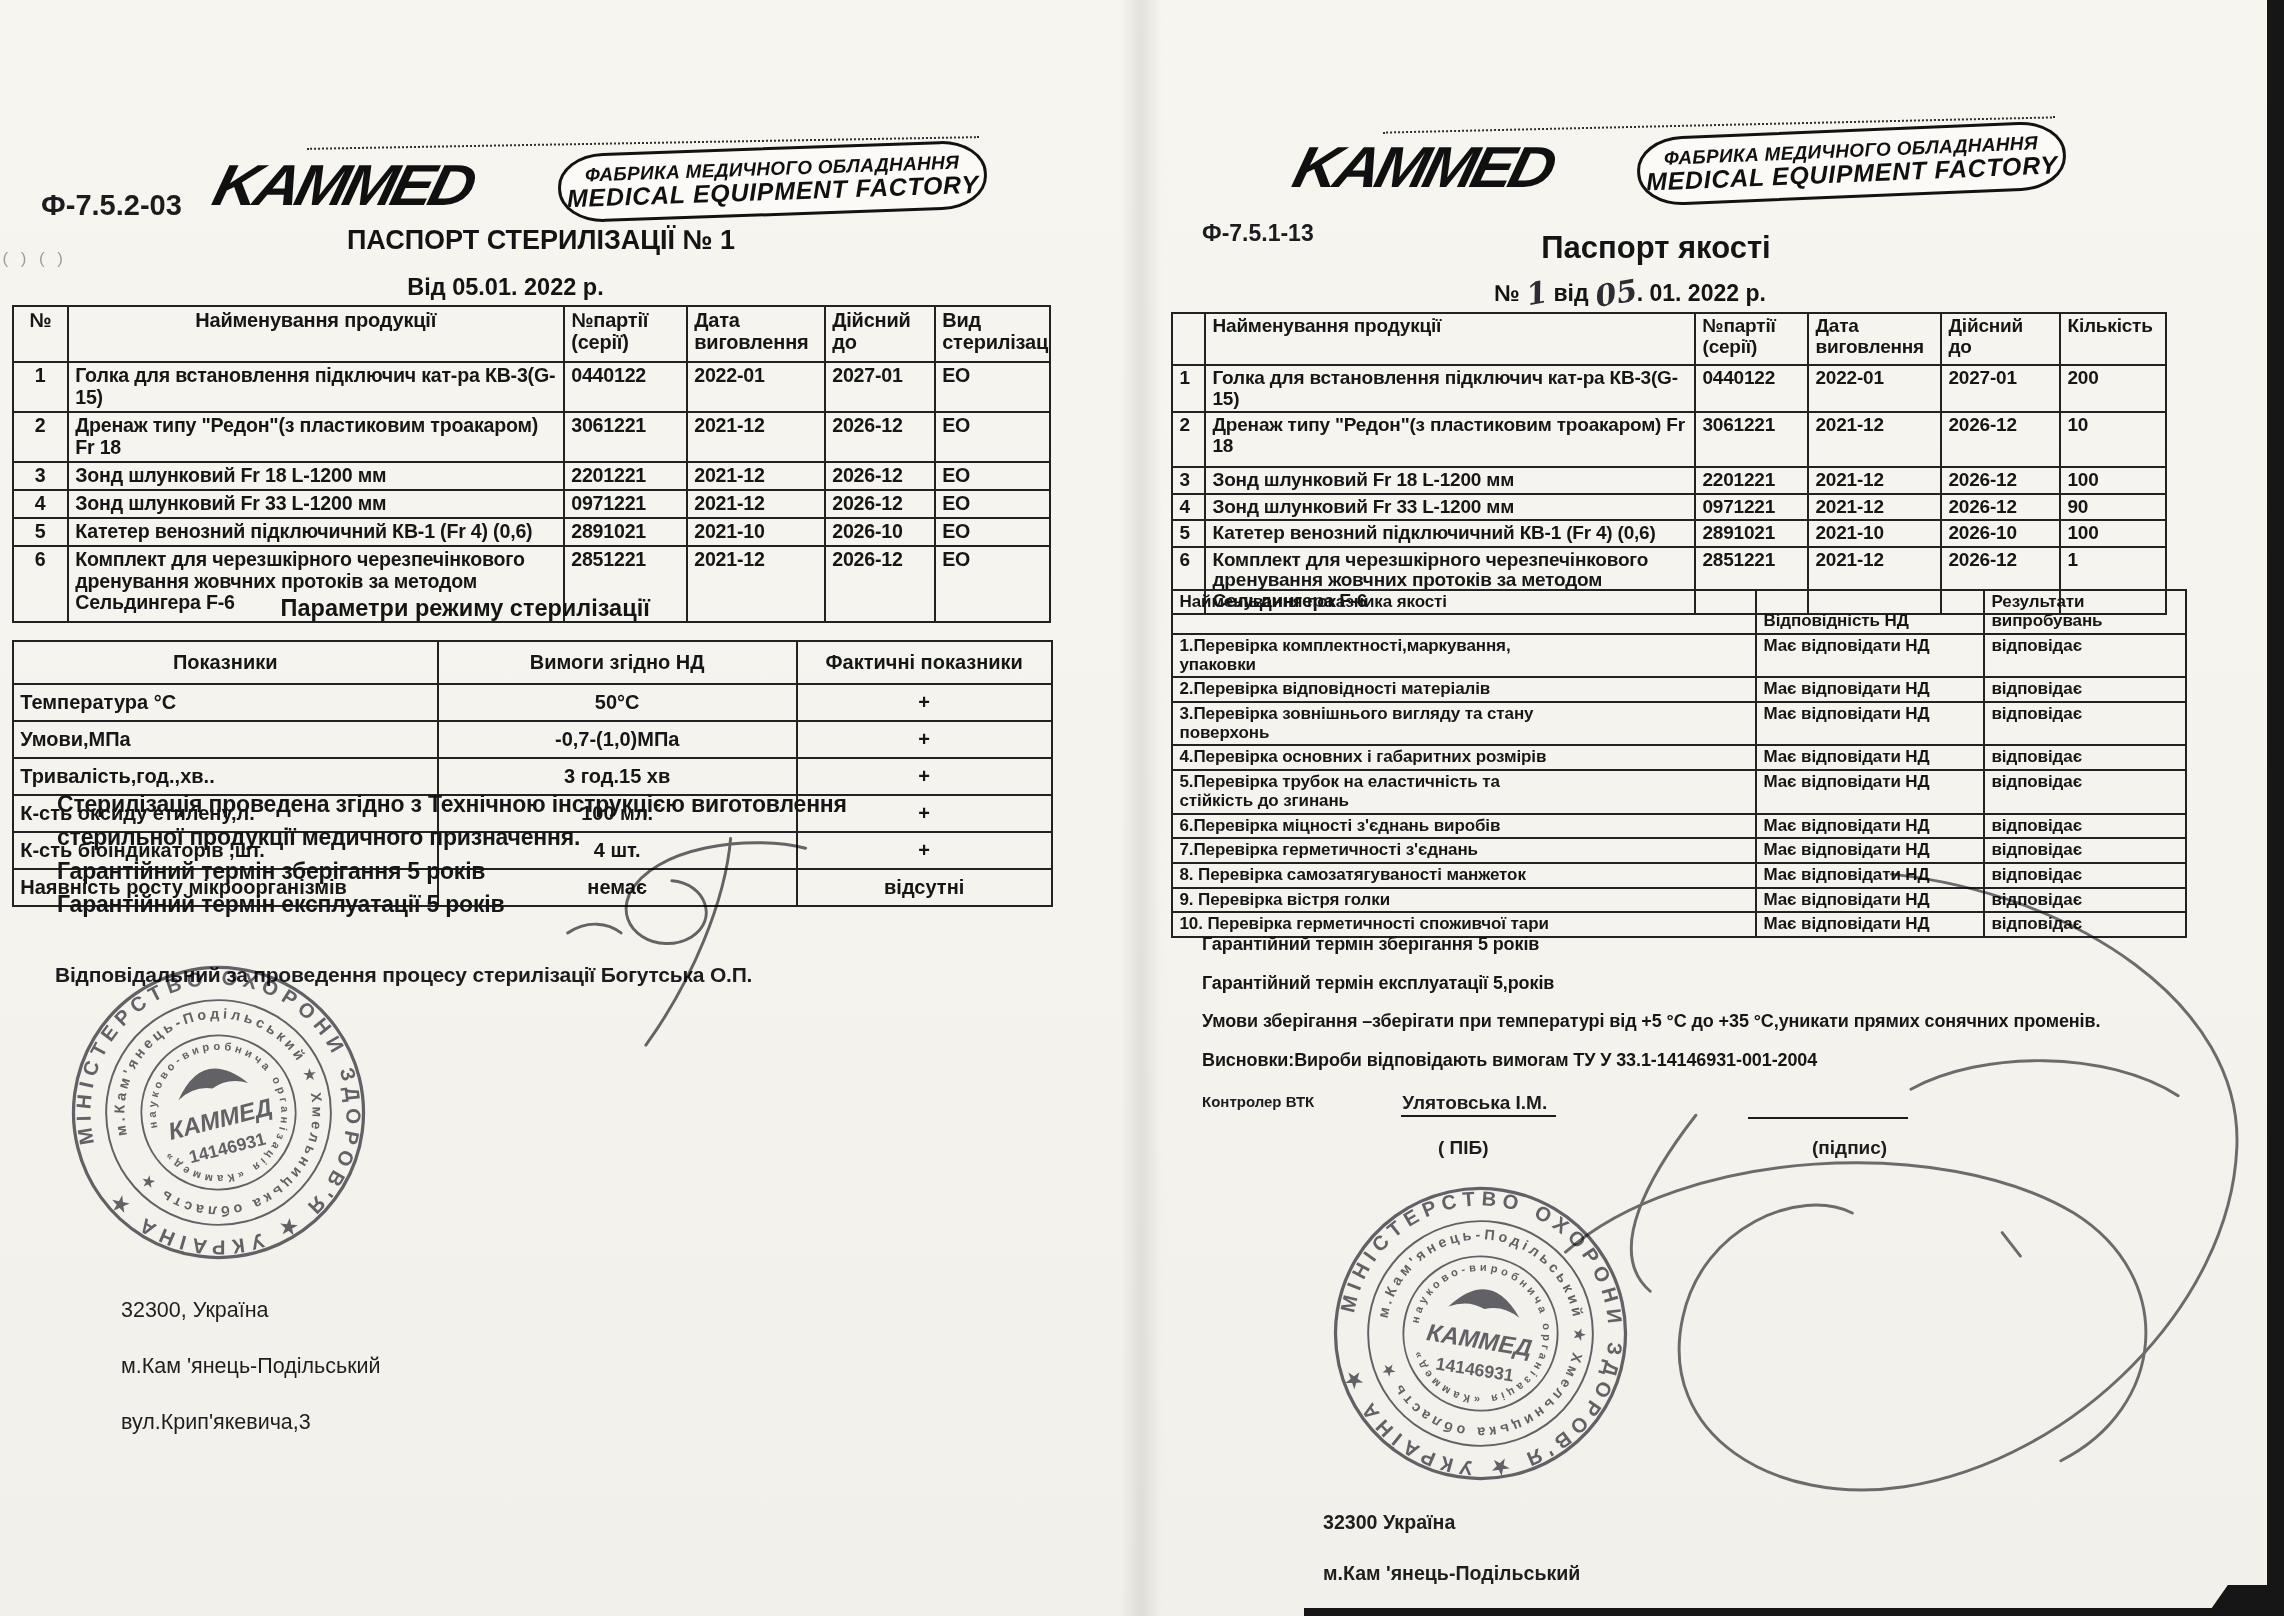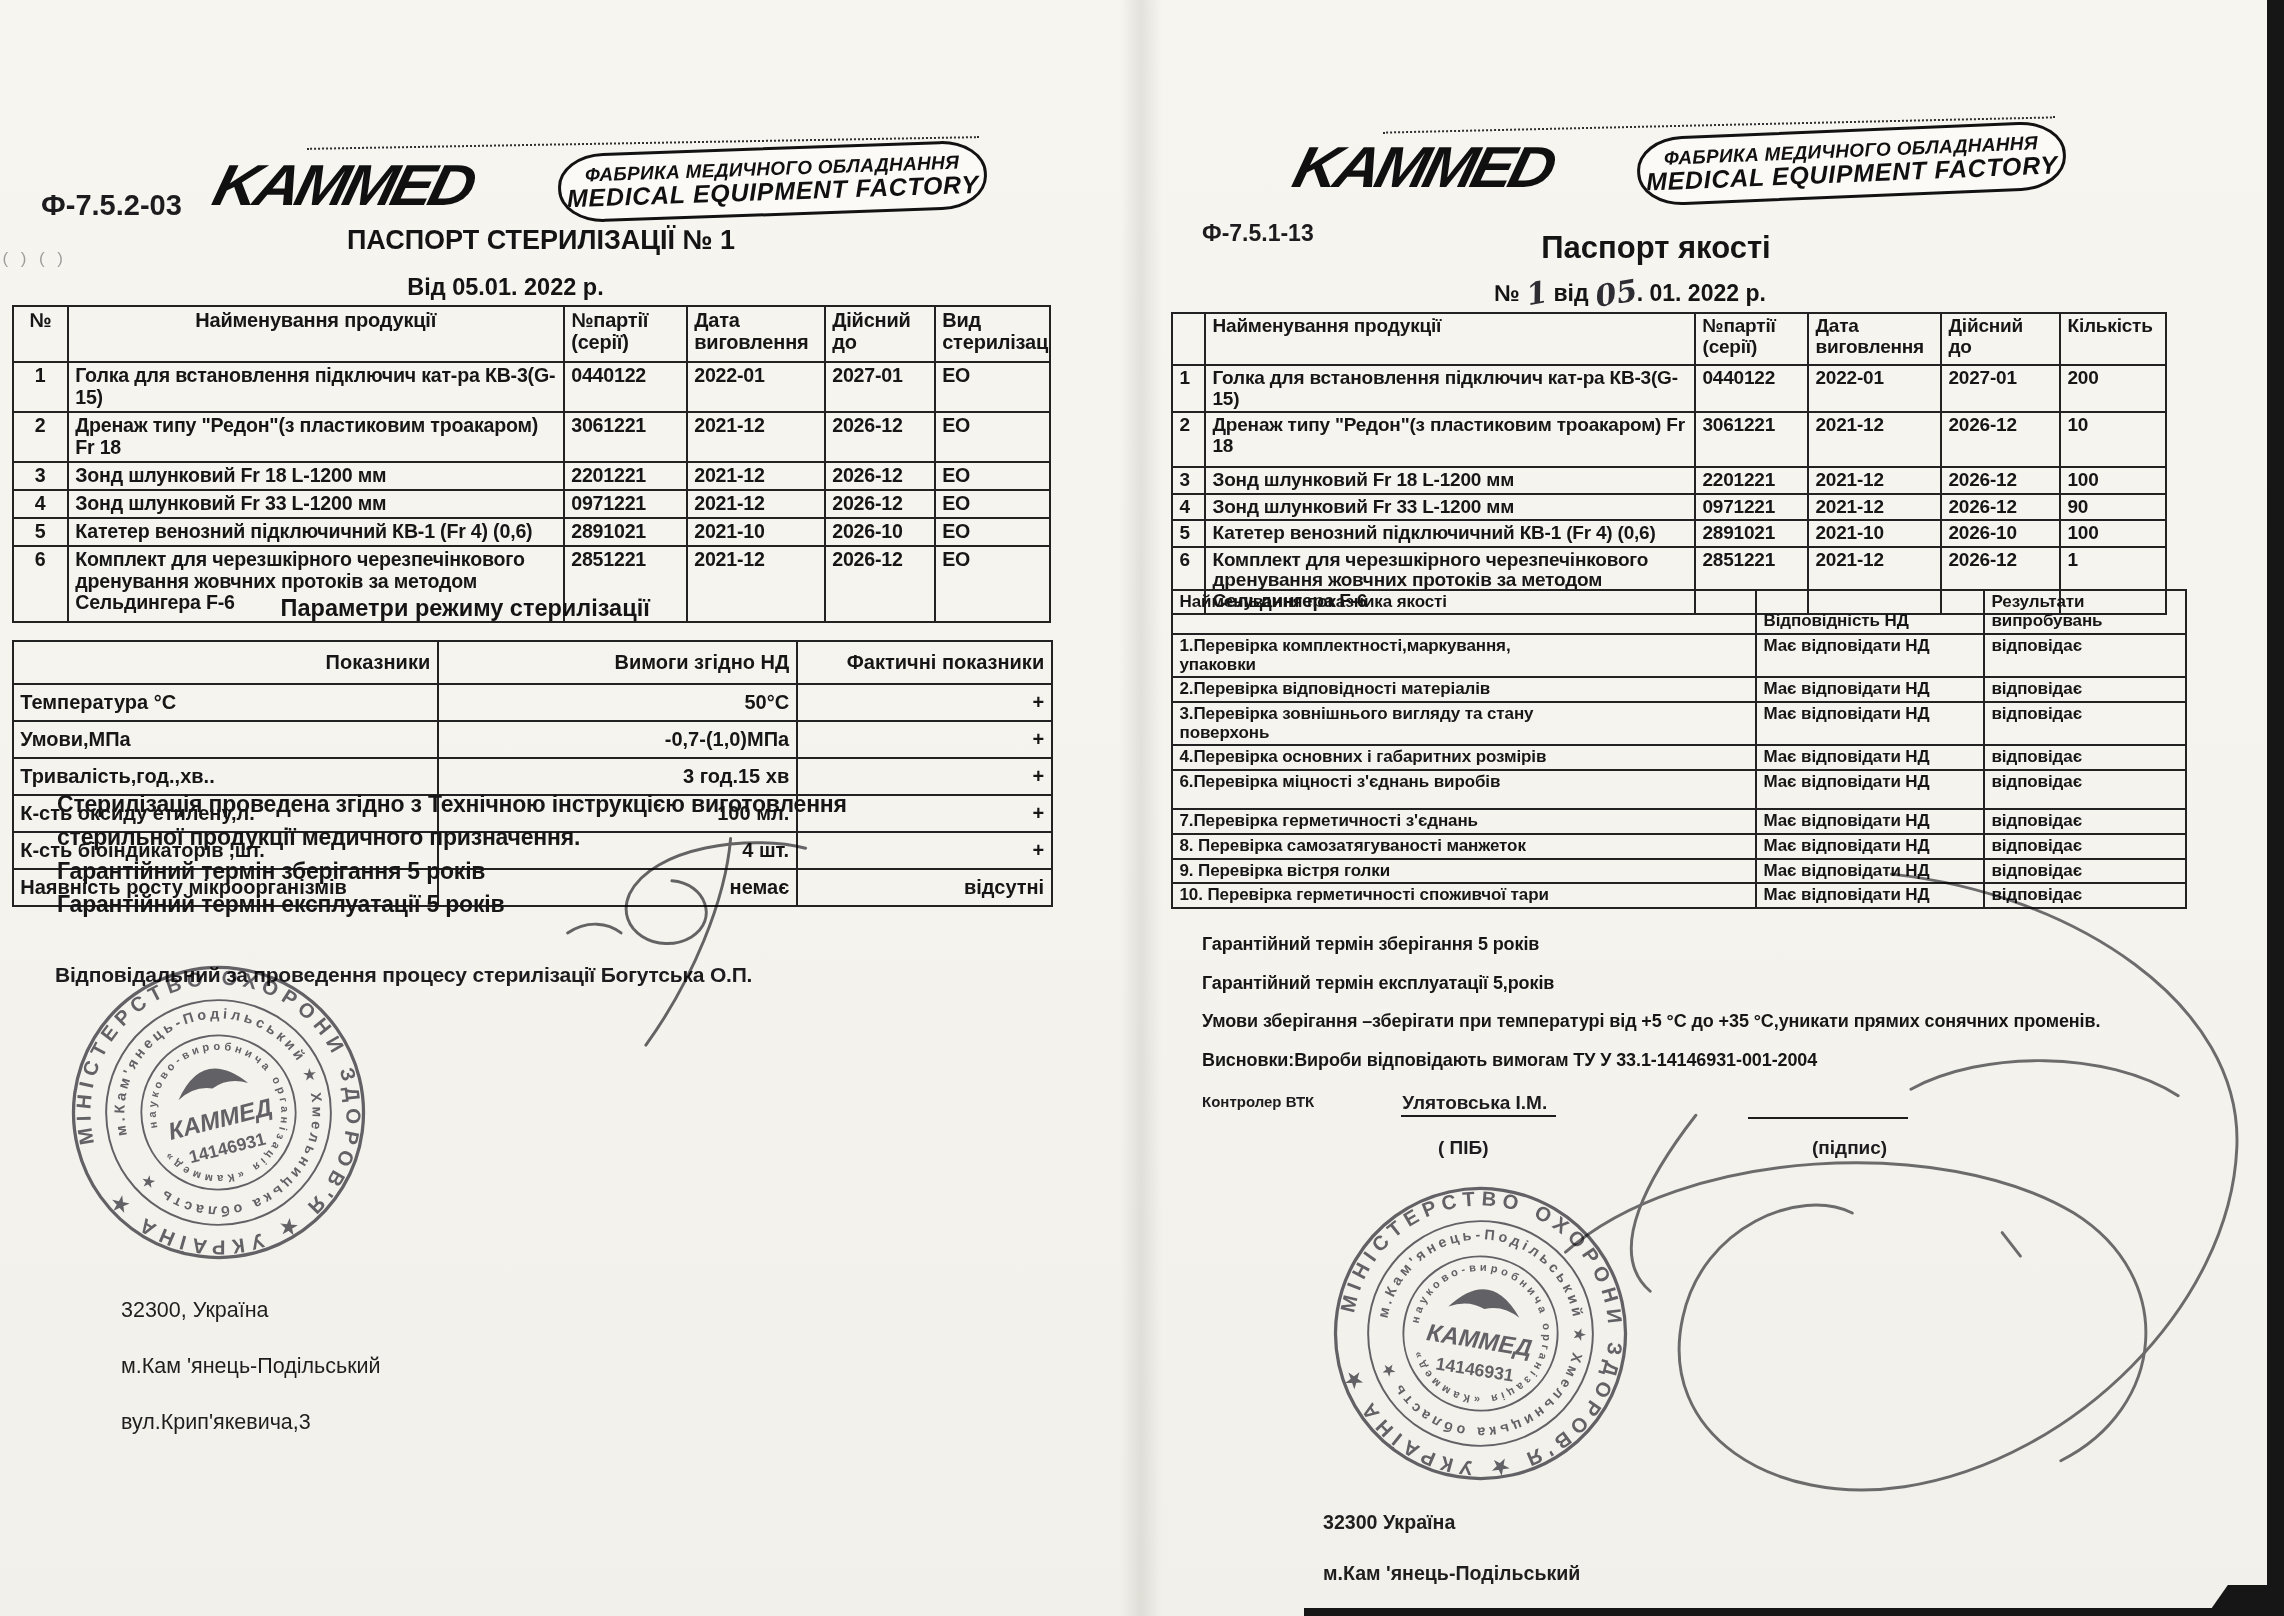--- a/index.html
+++ b/index.html
@@ -36,21 +36,21 @@
   #left-products tbody tr:nth-of-type(1){height:29px;}
   #left-products tbody tr:nth-of-type(2){height:29px;}
   #left-products tbody tr:nth-of-type(3){height:27px;}
   #left-products tbody tr:nth-of-type(4){height:27px;}
   #left-products tbody tr:nth-of-type(5){height:27px;}
   #left-products tbody tr:nth-of-type(6){height:76px;}
   #left-products thead tr{height:56px;}
   #left-params td,#left-params th{font-size:20px;vertical-align:middle;}
   #left-params thead tr{height:43px;}
   #left-params tbody tr{height:37px;}
-  #left-params .c{text-align:right;}
+  #left-params .c{text-align:center;}
   #right-products td,#right-products th{font-size:19px;letter-spacing:-0.2px;line-height:1.08;}
   #right-products thead tr{height:52px;}
   #right-products tbody tr:nth-of-type(1){height:29px;}
   #right-products tbody tr:nth-of-type(2){height:55px;}
   #right-products tbody tr:nth-of-type(3){height:25px;}
   #right-products tbody tr:nth-of-type(4){height:23.5px;}
   #right-products tbody tr:nth-of-type(5){height:23.5px;}
   #right-products tbody tr:nth-of-type(6){height:63px;}
   #right-quality td,#right-quality th{font-size:17px;line-height:1.1;letter-spacing:-0.1px;}
   #right-quality thead tr{height:44px;}
@@ -414,20 +414,26 @@
             <td>Має відповідати НД</td>
             <td>відповідає</td>
           </tr>
 
           <tr>
             <td class="pre">4.Перевірка основних і габаритних розмірів</td>
             <td>Має відповідати НД</td>
             <td>відповідає</td>
           </tr>
 
+          <tr>
+            <td class="pre">5.Перевірка трубок на еластичність та
+  стійкість до згинань</td>
+            <td>Має відповідати НД</td>
+            <td>відповідає</td>
+          </tr>
 
           <tr>
             <td class="pre">6.Перевірка міцності з'єднань виробів</td>
             <td>Має відповідати НД</td>
             <td>відповідає</td>
           </tr>
 
           <tr>
             <td class="pre">7.Перевірка герметичності з'єднань</td>
             <td>Має відповідати НД</td>

